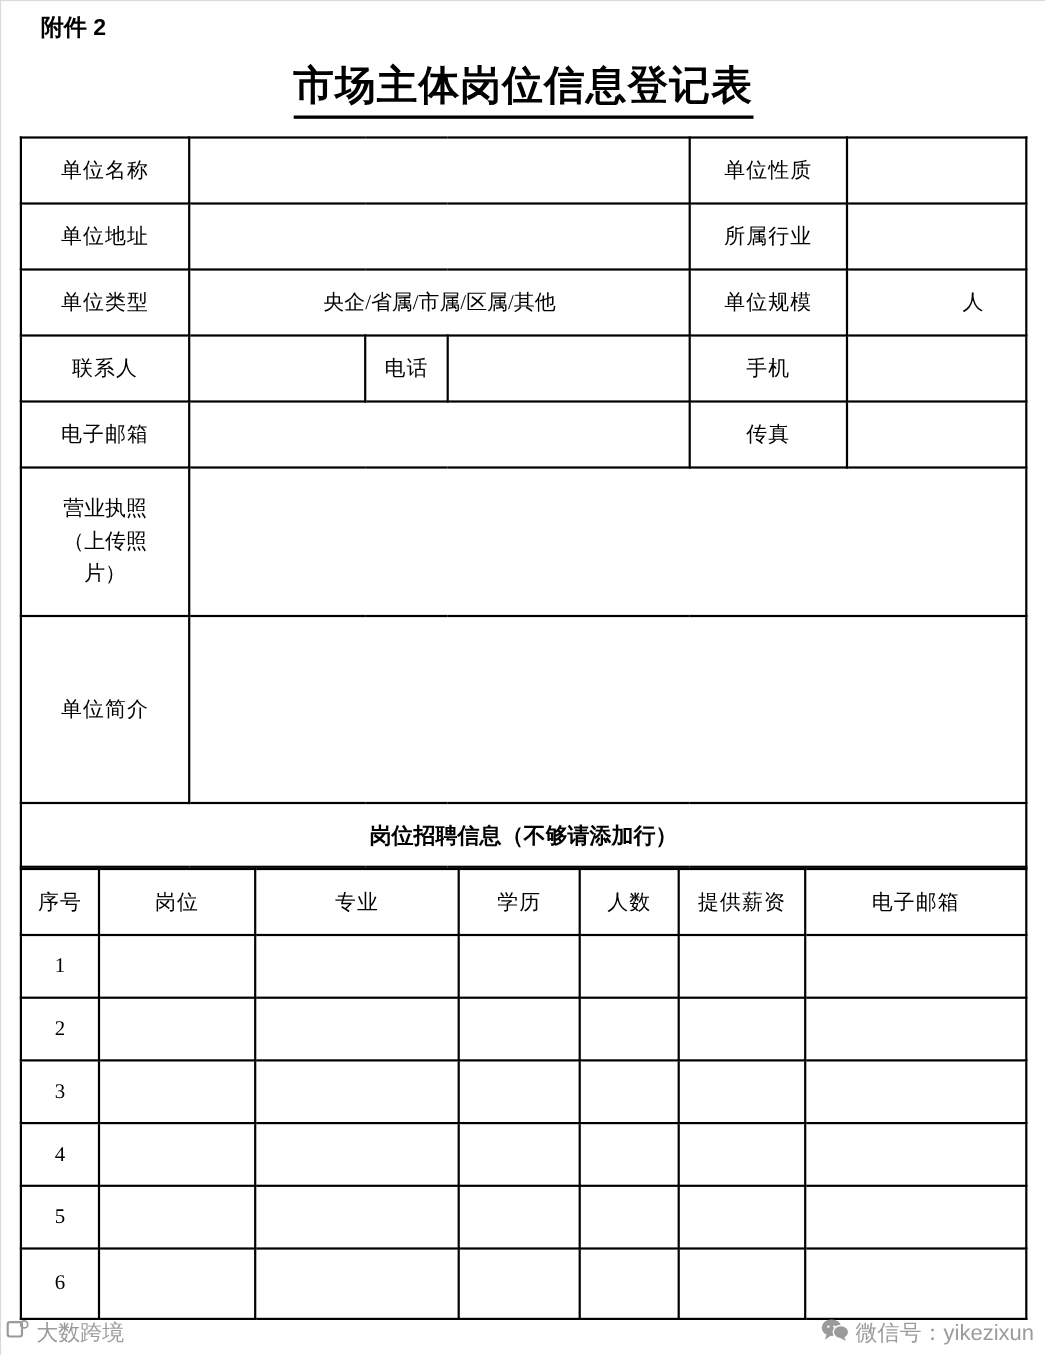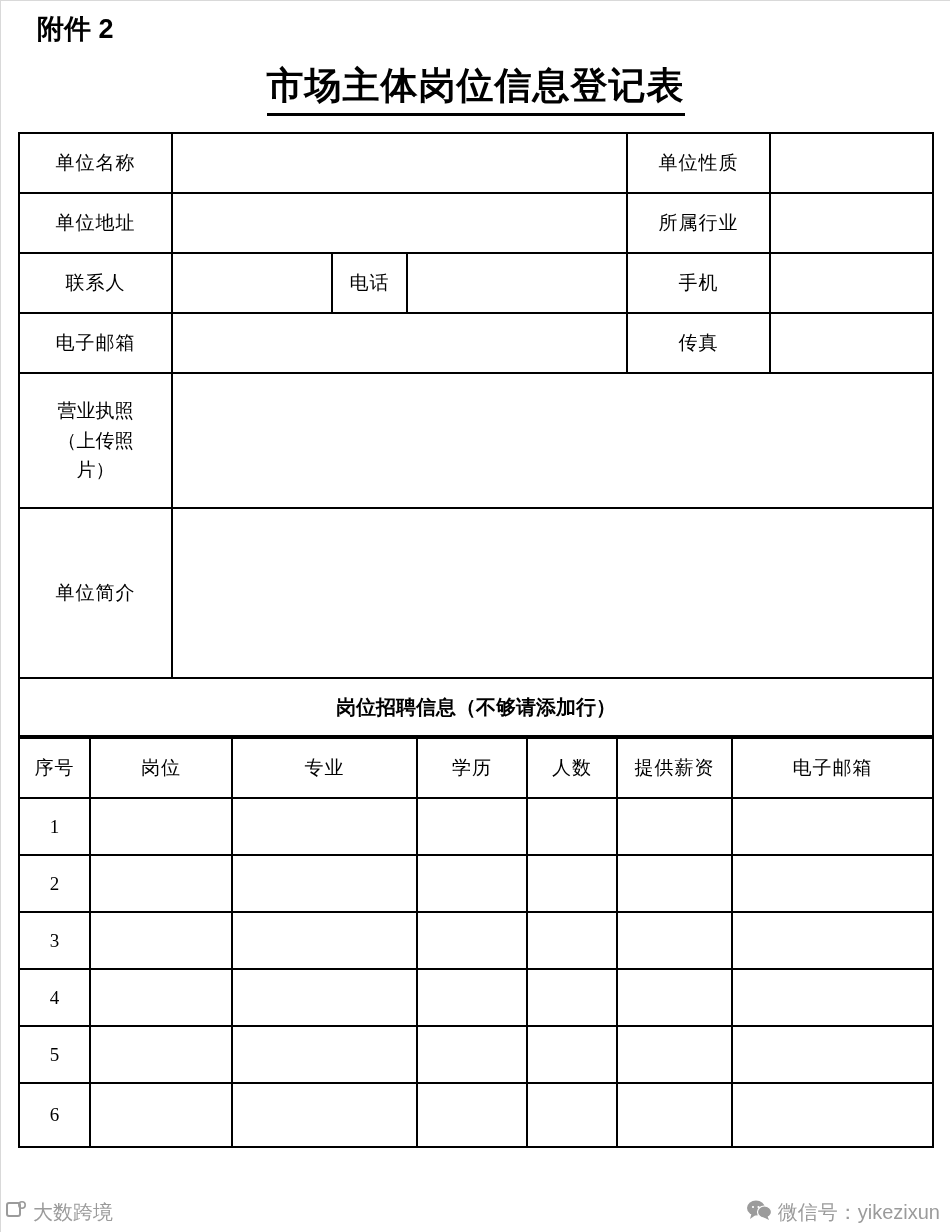--- a/index.html
+++ b/index.html
@@ -8,21 +8,21 @@
     background: #ffffff;
     font-family: "Liberation Serif", "DejaVu Serif", serif;
     color: #000;
     position: relative;
     border-top: 1px solid #d9d9d9;
     border-left: 1px solid #d9d9d9;
   }
   .attachment {
     font-family: "Liberation Sans", "DejaVu Sans", sans-serif;
     font-weight: bold;
-    font-size: 27px;
+    font-size: 21px;
     margin: 10px 0 0 36px;
   }
   .doc-title-wrap { text-align: center; margin-top: 14px; margin-bottom: 16px; }
   .doc-title {
     display: inline-block;
     font-family: "Liberation Sans", "DejaVu Sans", sans-serif;
     font-weight: bold;
     font-size: 37px;
     border-bottom: 3px solid #000;
     padding-bottom: 2px;
@@ -90,20 +90,26 @@
     <td class="label">单位名称</td>
     <td colspan="3"></td>
     <td class="label">单位性质</td>
     <td></td>
   </tr>
   <tr class="r-std">
     <td class="label">单位地址</td>
     <td colspan="3"></td>
     <td class="label">所属行业</td>
     <td></td>
+  </tr>
+  <tr class="r-std">
+    <td class="label">单位类型</td>
+    <td colspan="3">央企/省属/市属/区属/其他</td>
+    <td class="label">单位规模</td>
+    <td class="scale-unit-cell">人</td>
   </tr>
   <tr class="r-std">
     <td class="label">联系人</td>
     <td></td>
     <td class="label">电话</td>
     <td></td>
     <td class="label">手机</td>
     <td></td>
   </tr>
   <tr class="r-std">

